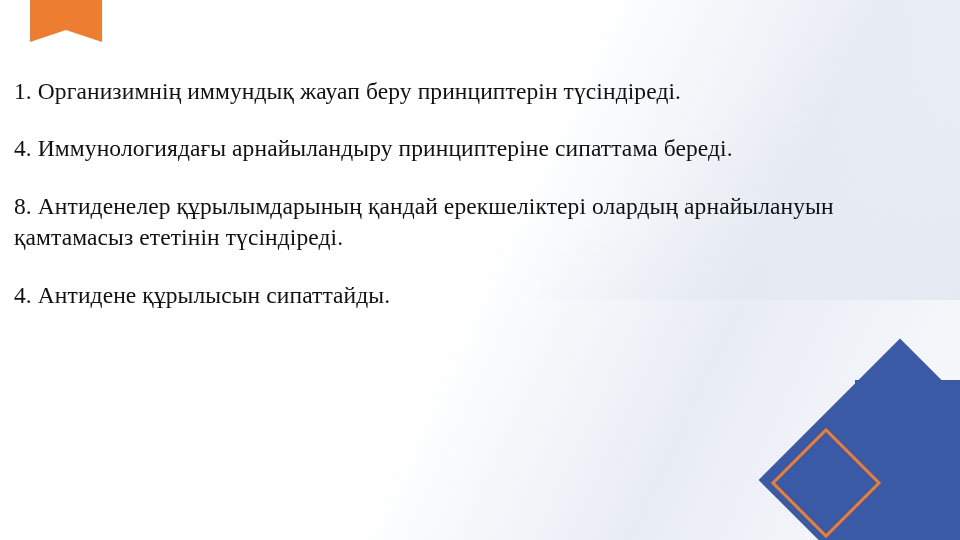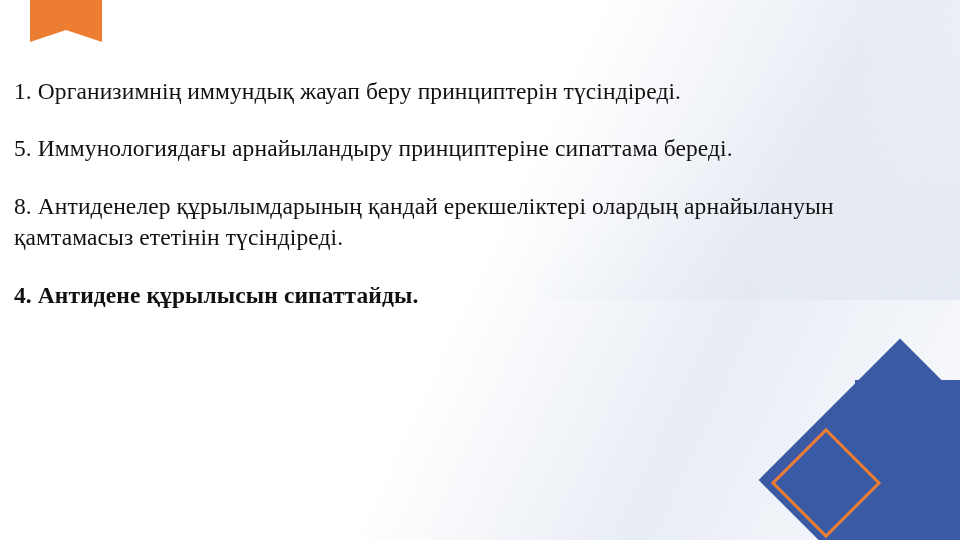--- a/index.html
+++ b/index.html
@@ -101,37 +101,36 @@
   }
   .para {
     font-size: 23.5px;
     line-height: 1.34;
     color: #111111;
     margin: 0 0 26px 0;
     letter-spacing: 0.1px;
   }
   .para:last-child {
     margin-bottom: 0;
-    font-weight: bold;
   }
 </style>
 </head>
 <body>
 
 <div class="slide">
 
   <div class="bg-wash"></div>
   <div class="bg-wash2"></div>
 
   <div class="corner-tab"></div>
 
   <div class="blue-block"></div>
   <div class="blue-diamond"></div>
   <div class="orange-diamond"></div>
 
   <div class="content">
     <p class="para">1. Организимнің иммундық жауап беру принциптерін түсіндіреді.</p>
-    <p class="para">5. Иммунологиядағы арнайыландыру принциптеріне сипаттама береді.</p>
+    <p class="para">4. Иммунологиядағы арнайыландыру принциптеріне сипаттама береді.</p>
     <p class="para">8. Антиденелер құрылымдарының қандай ерекшеліктері олардың арнайылануын қамтамасыз ететінін түсіндіреді.</p>
     <p class="para">4. Антидене құрылысын сипаттайды.</p>
   </div>
 
 </div>
 
 </body></html>

